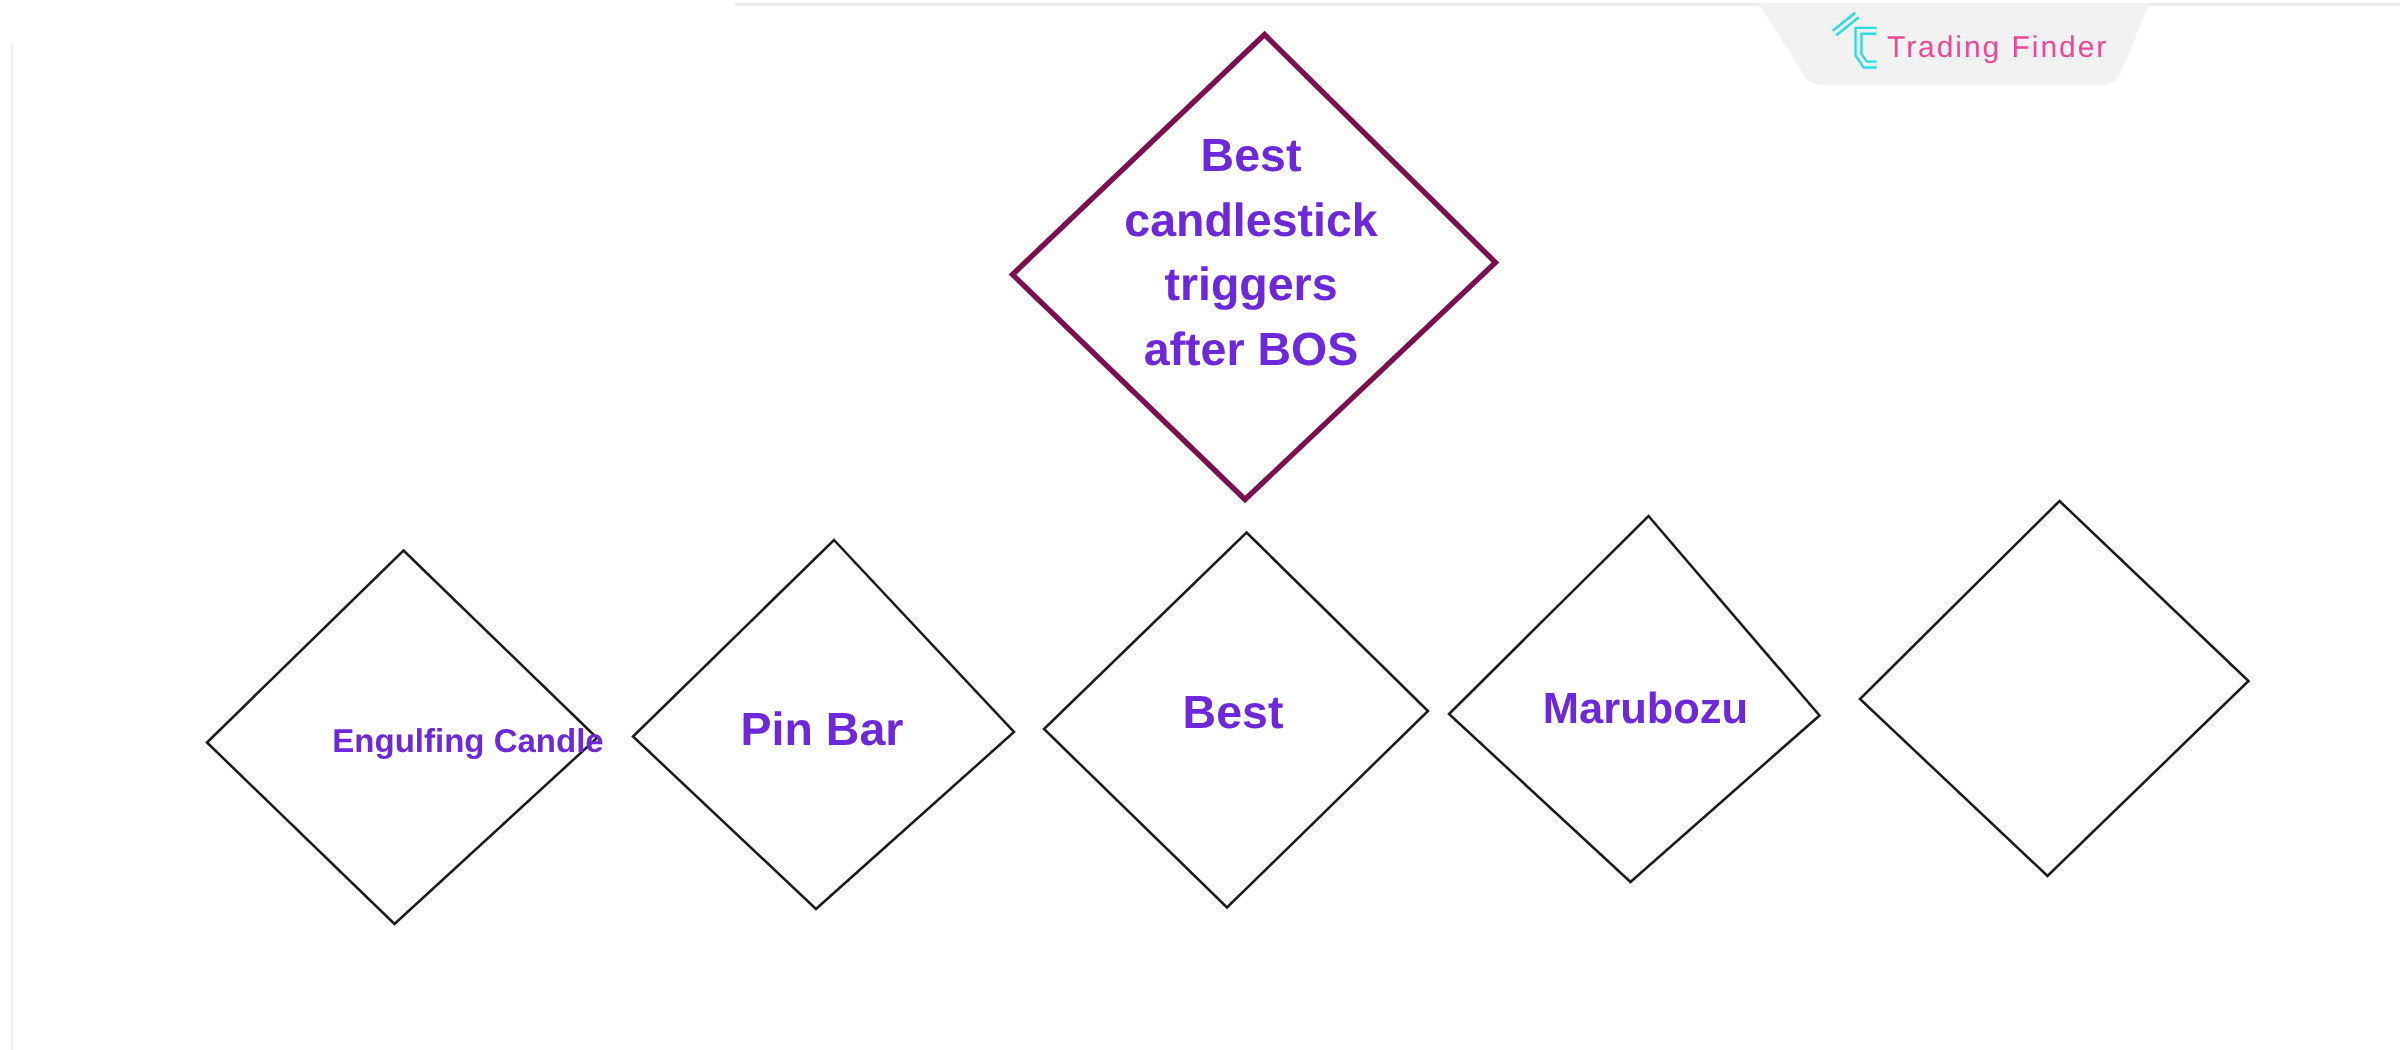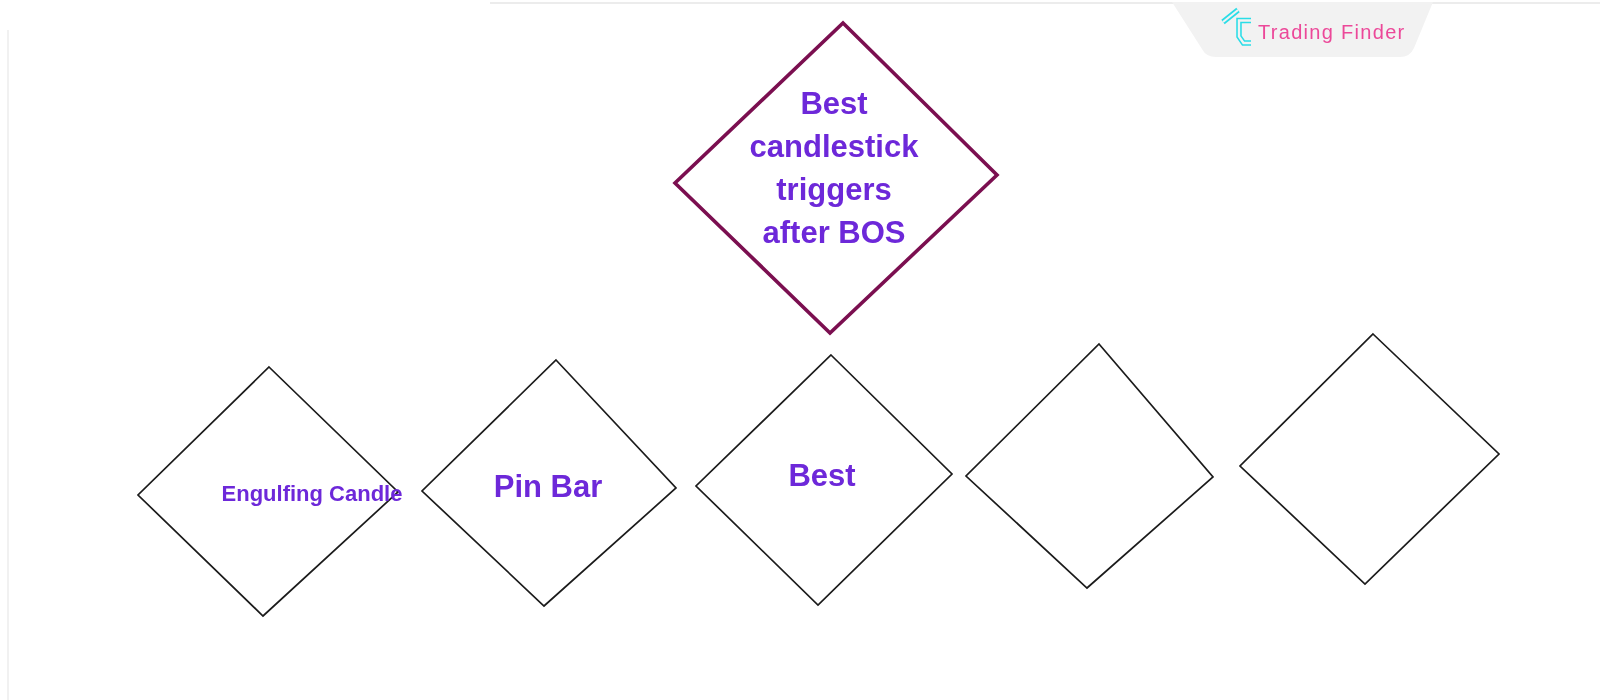--- a/index.html
+++ b/index.html
@@ -105,17 +105,18 @@
 candlestick
 triggers
 after BOS</div>
 
   <div class="node-label label-engulfing">Engulfing Candle</div>
 
   <div class="node-label label-pinbar">Pin Bar</div>
 
   <div class="node-label label-doji">Best</div>
 
+  <div class="node-label label-marubozu">Marubozu</div>
 
 
   <div class="brand-name">Trading Finder</div>
 
 </div>
 
 </body></html>

